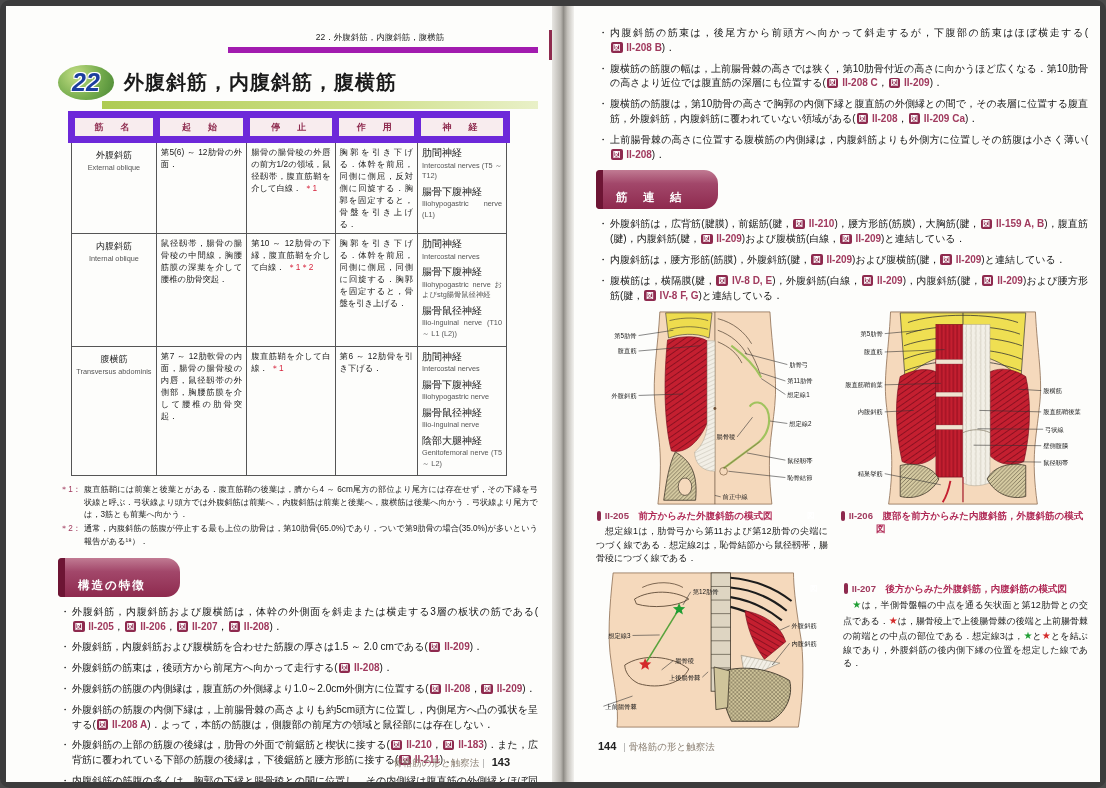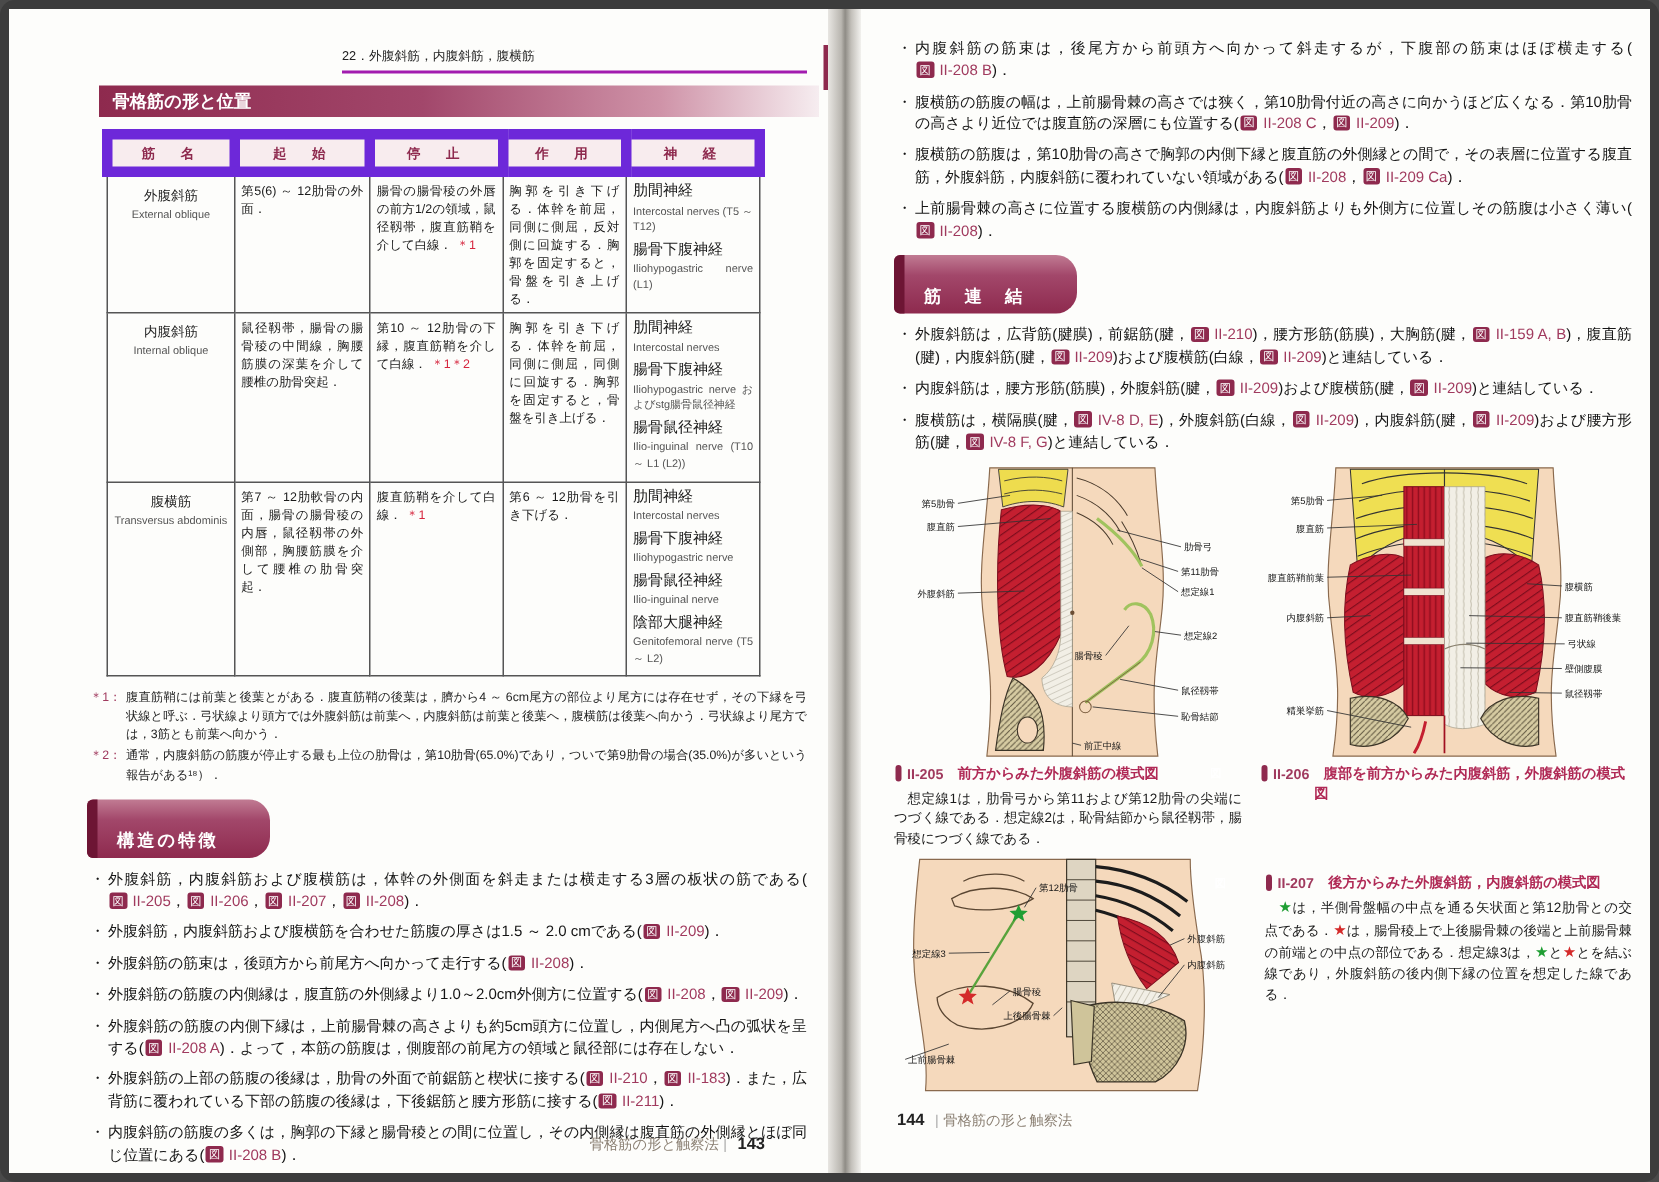--- a/index.html
+++ b/index.html
@@ -6,22 +6,22 @@
   *{box-sizing:border-box;}
   .book{position:relative;width:1106px;height:788px;background:#3c3c3c;border-radius:10px;overflow:hidden;
         font-family:"Liberation Sans",sans-serif;color:#1a1a1a;}
   .page{position:absolute;top:6px;bottom:6px;background:#fdfdfb;overflow:hidden;}
   .page-left{left:6px;width:546px;padding:20px 14px 30px 52px;}
   .page-right{left:574px;right:6px;padding:20px 12px 30px 22px;}
   .gutter{position:absolute;top:6px;bottom:6px;left:552px;width:22px;
           background:linear-gradient(90deg,#e8e6e2,#b9b6b0 40%,#8f8c86 52%,#c2bfb9 70%,#f2f1ee);}
 
   
-  .pl-header{position:relative;text-align:left;font-size:8.5px;color:#222;margin-left:170px;
-             padding:6px 6px 3px 0;border-bottom:2px solid #a21caf;}
+  .pl-header{position:relative;text-align:center;font-size:8.5px;color:#222;margin-left:170px;
+             padding:6px 6px 3px 0;border-bottom:6px solid #a21caf;}
   .tabmark{position:absolute;right:-14px;top:4px;width:3px;height:30px;background:#8e2a4e;}
   .pr-header{position:relative;font-size:9px;font-weight:bold;color:#222;width:230px;
              padding:6px 0 3px 12px;border-bottom:1px solid #7a7a7a;margin-bottom:12px;}
   .pr-header:before{content:"";position:absolute;left:-22px;top:0;width:5px;height:26px;background:#8e2a4e;}
 
   
   .chapter-row{position:relative;height:50px;margin-top:8px;}
   .badge{position:absolute;left:0;top:4px;width:56px;height:35px;border-radius:50%;
          background:radial-gradient(circle at 32% 28%,#c3de84,#74ab4c 55%,#4c8a36 95%);
          display:flex;align-items:center;justify-content:center;}
@@ -58,21 +58,21 @@
   .pill{display:inline-block;position:relative;color:#fff;font-weight:bold;font-size:11.5px;letter-spacing:2px;
         padding:20px 34px 4px 20px;border-radius:4px 14px 14px 4px;
         background:linear-gradient(180deg,#c17b93 0%,#a2476a 35%,#8e2a4e 100%);margin:2px 0 8px 0;}
   .pill:before{content:"";position:absolute;left:0;top:0;bottom:0;width:7px;background:#6d1534;
                border-radius:4px 0 0 4px;}
 
   
   .b{display:flex;font-size:10px;line-height:1.48;margin:0 0 6px 2px;color:#141414;}
   .b .dot{flex:none;width:12px;}
   .b .bt{flex:1;text-align:justify;}
-  .figref{color:#a03a5e;white-space:nowrap;}
+  .figref{color:#a03a5e;white-space:nowrap;font-weight:bold;}
   .figbadge{display:inline-block;background:#8e2a4e;color:#fff;font-size:7.5px;line-height:1;
             padding:1.5px 2px;border-radius:2px;margin:0 1px;vertical-align:1px;}
   .star{font-size:10px;}
   .sg{color:#1f9e33;}
   .sr{color:#d42a2a;}
 
   
   .figs-row{display:flex;gap:12px;margin-top:2px;}
   .figblock{flex:none;}
   .figtitle{color:#b02a56;font-weight:bold;font-size:9.5px;line-height:1.35;margin-top:3px;
@@ -94,22 +94,28 @@
 <body>
 
 <div class="book">
 
   <div class="page page-left">
     <div class="pl-header">
       <span>22．外腹斜筋，内腹斜筋，腹横筋</span>
       <div class="tabmark"></div>
     </div>
 
-
-    <div class="bar1">骨格筋の形と位置</div>
+    <div class="chapter-row">
+      <div class="badge">
+        <span>22</span>
+      </div>
+      <div class="green-bar"></div>
+      <div class="ch-title">外腹斜筋，内腹斜筋，腹横筋</div>
+    </div>
+
 
     <table>
       <colgroup>
           <col style="width:86px">
           <col style="width:92px">
           <col style="width:90px">
           <col style="width:84px">
           <col style="width:90px">
         </colgroup>
       <tbody>

